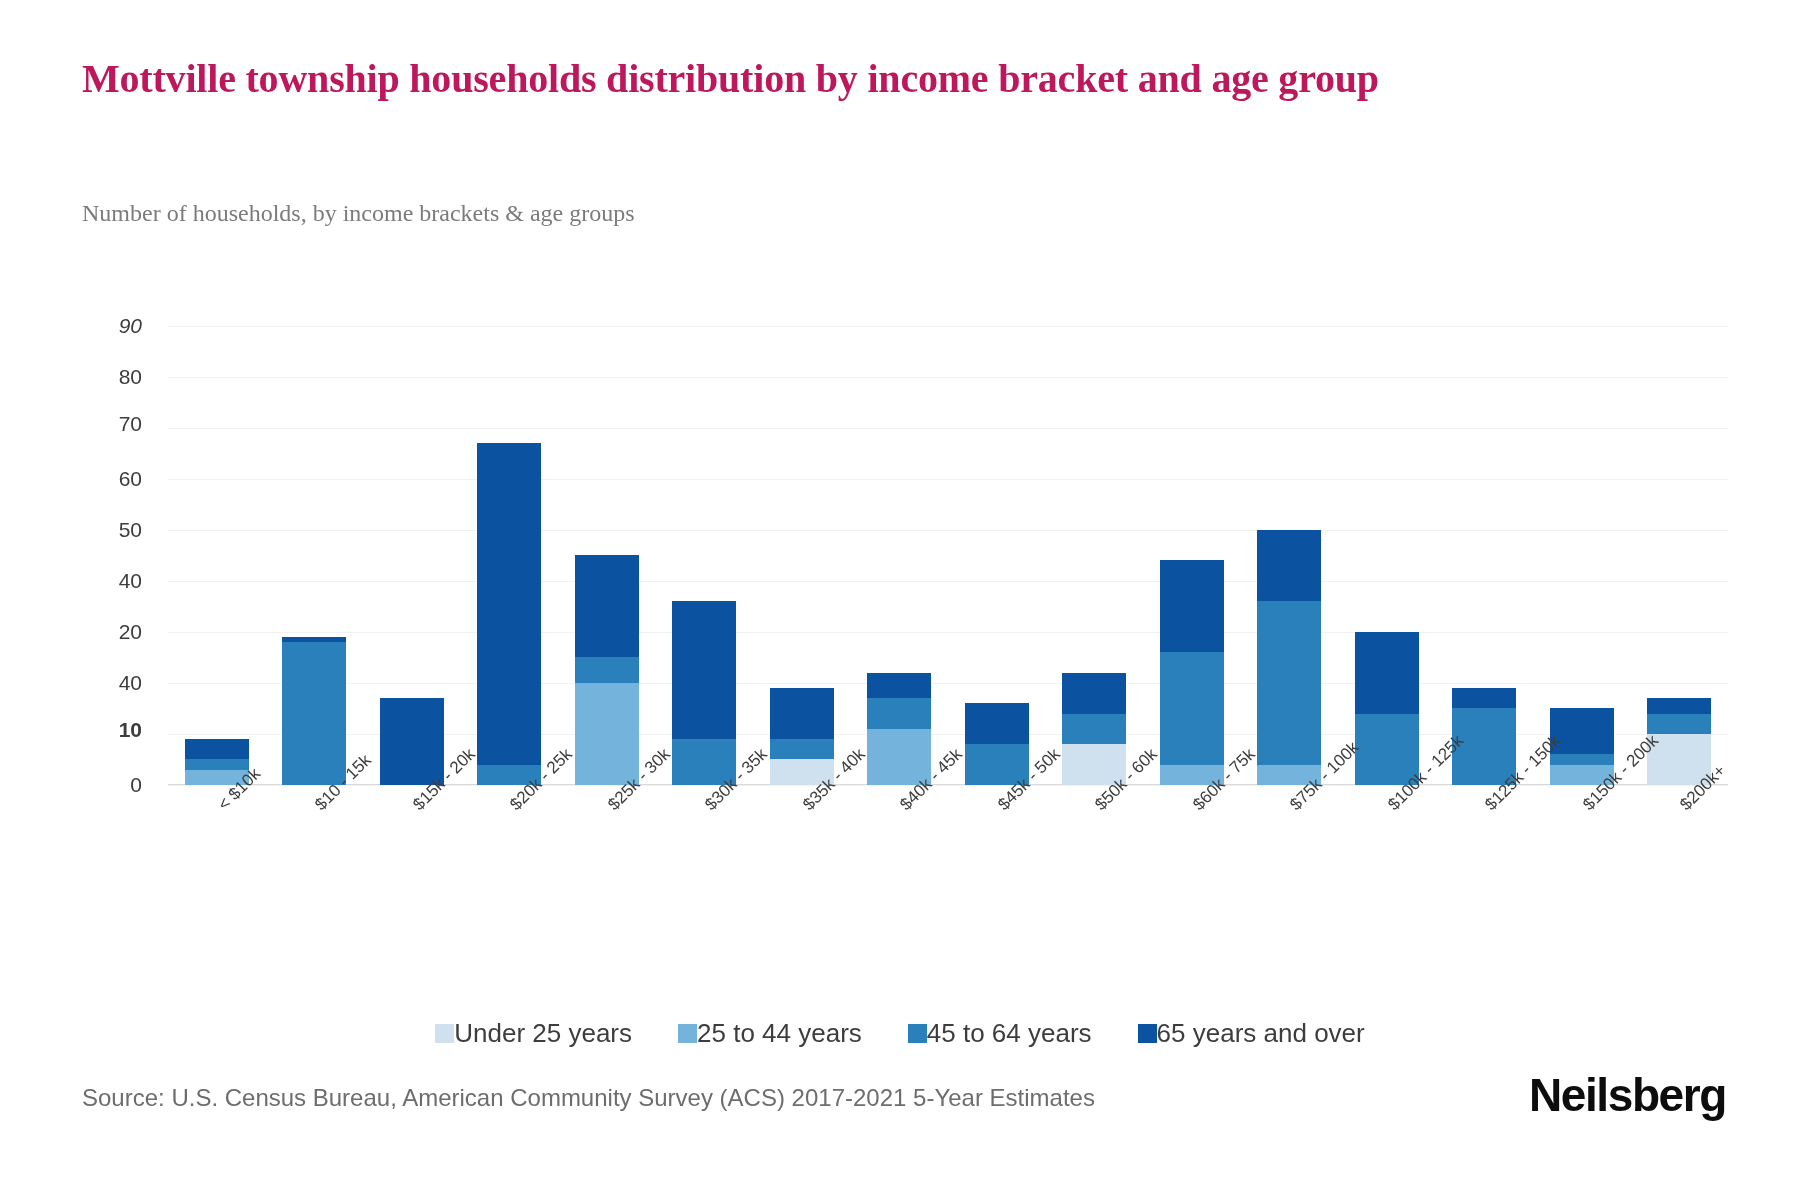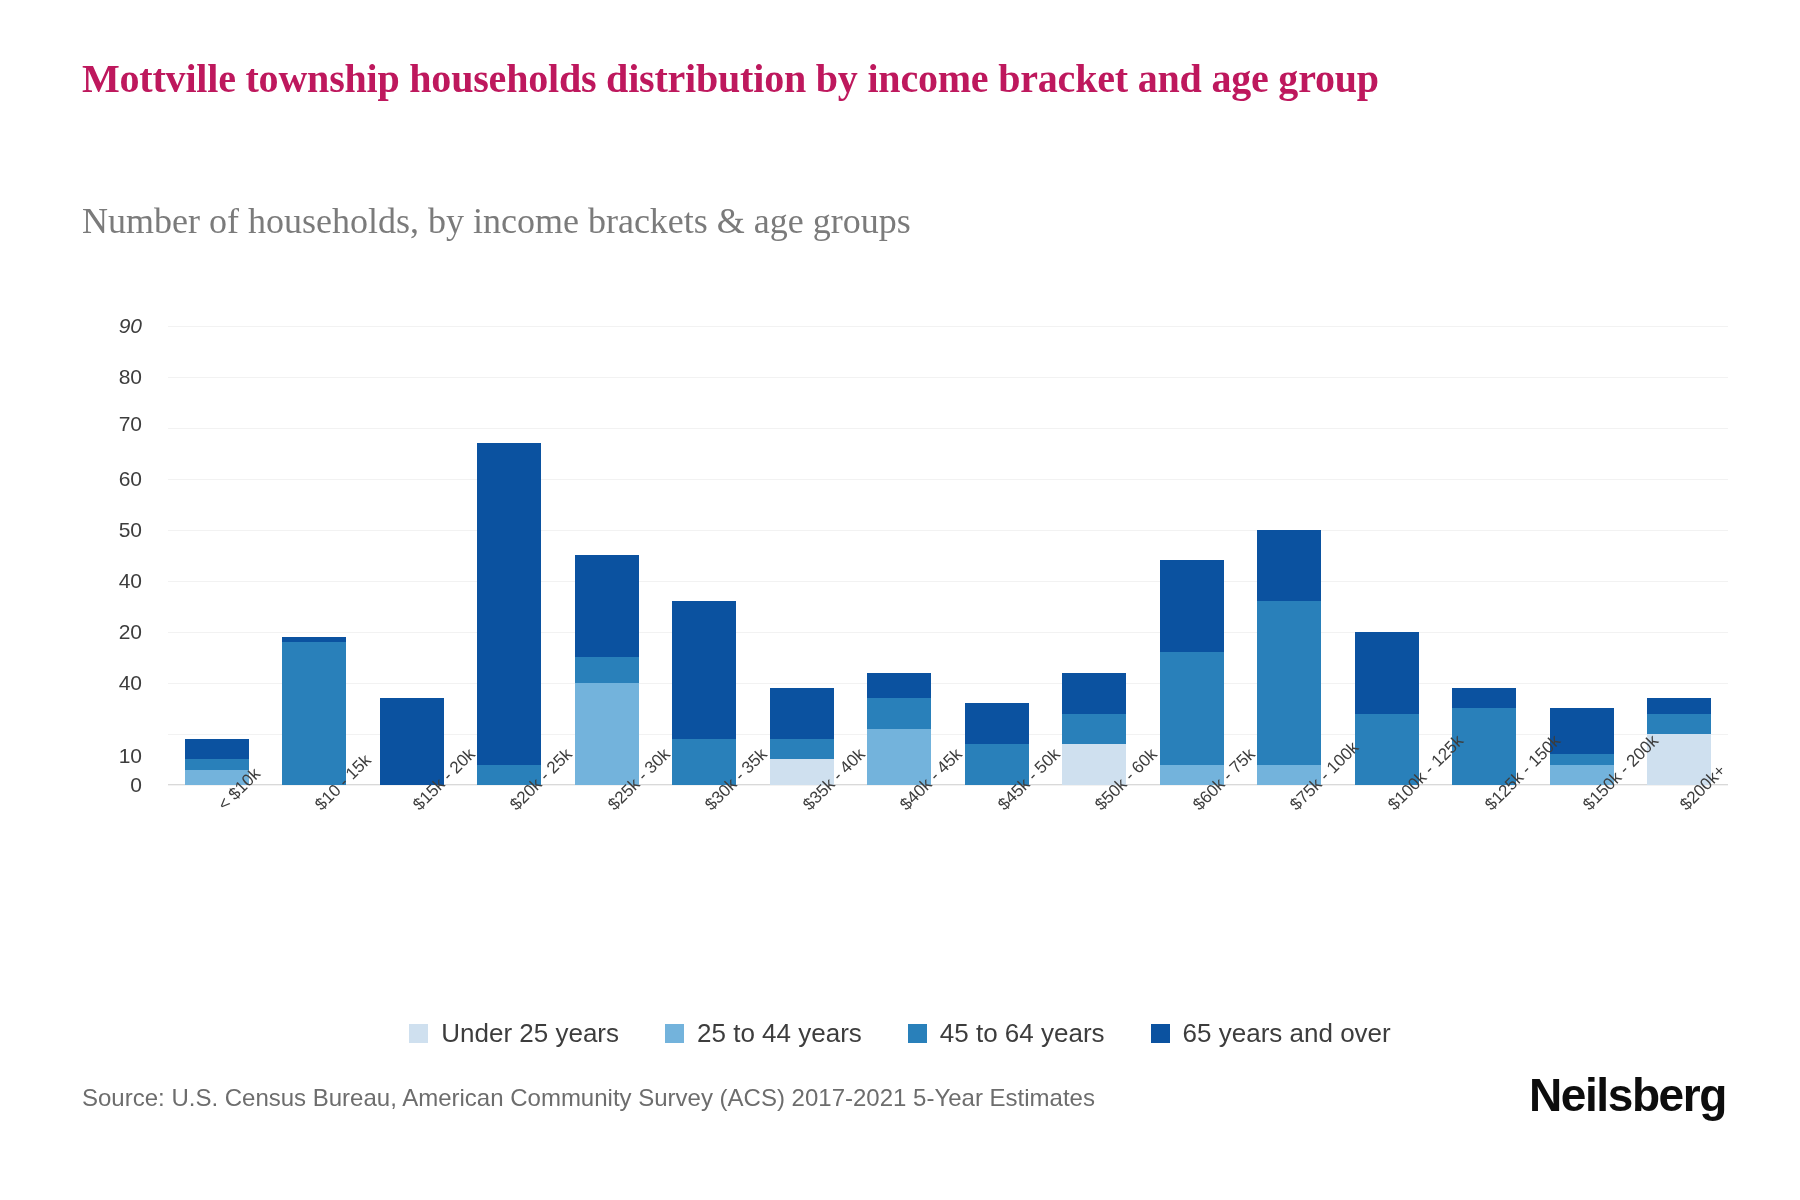--- a/index.html
+++ b/index.html
@@ -16,21 +16,21 @@
     font-family:"Liberation Serif", serif;
     font-weight:bold;
     font-size:40px;
     line-height:54px;
     color:#be185d;
     letter-spacing:-0.2px;
   }
   #subtitle{
     position:absolute;left:82px;top:200px;width:1400px;
     font-family:"Liberation Serif", serif;
-    font-size:36px;
+    font-size:24px;
     color:#7b7b7b;
   }
   
   #plot{
     position:absolute;
     left:168px;
     top:300px;
     width:1560px;
     height:485px;
   }
@@ -96,21 +96,21 @@
     transform-origin:left top;
     transform:rotate(-45deg) translate(-6px,2px);
   }
   
   #legend{
     position:absolute;
     left:0;top:1018px;width:1800px;
     display:flex;justify-content:center;align-items:center;
     gap:46px;
   }
-  .leg-item{display:flex;align-items:center;gap:13px;}
+  .leg-item{display:flex;align-items:center;}
   .leg-sw{width:19px;height:19px;display:block;}
   .leg-tx{font-size:26px;color:#3d3d3d;white-space:nowrap;}
   
   #source{
     position:absolute;left:82px;top:1084px;
     font-size:24px;color:#6d6d6d;white-space:nowrap;
   }
   #brand{
     position:absolute;right:74px;top:1068px;
     font-size:46px;font-weight:bold;color:#0d0d0d;
@@ -131,21 +131,21 @@
       <div class="gridline" style="top: 331.842px;"></div>
       <div class="gridline" style="top: 280.789px;"></div>
       <div class="gridline" style="top: 229.737px;"></div>
       <div class="gridline" style="top: 178.684px;"></div>
       <div class="gridline" style="top: 127.632px;"></div>
       <div class="gridline" style="top: 76.5789px;"></div>
       <div class="gridline" style="top: 25.5263px;"></div>
     </div>
   <div id="ylabels">
       <div class="ylab" style="top: 485px;">0</div>
-      <div class="ylab" style="top: 456px;">10</div>
+      <div class="ylab" style="top: 430px; font-weight: bold;">10</div>
       <div class="ylab" style="top: 382.895px;">40</div>
       <div class="ylab" style="top: 331.842px;">20</div>
       <div class="ylab" style="top: 280.789px;">40</div>
       <div class="ylab" style="top: 229.737px;">50</div>
       <div class="ylab" style="top: 178.684px;">60</div>
       <div class="ylab" style="top: 124px; text-align: right;">70</div>
       <div class="ylab" style="top: 76.5789px;">80</div>
       <div class="ylab" style="top: 25.5263px; font-style: italic;">90</div>
     </div>
   <div class="axis-line"></div>

